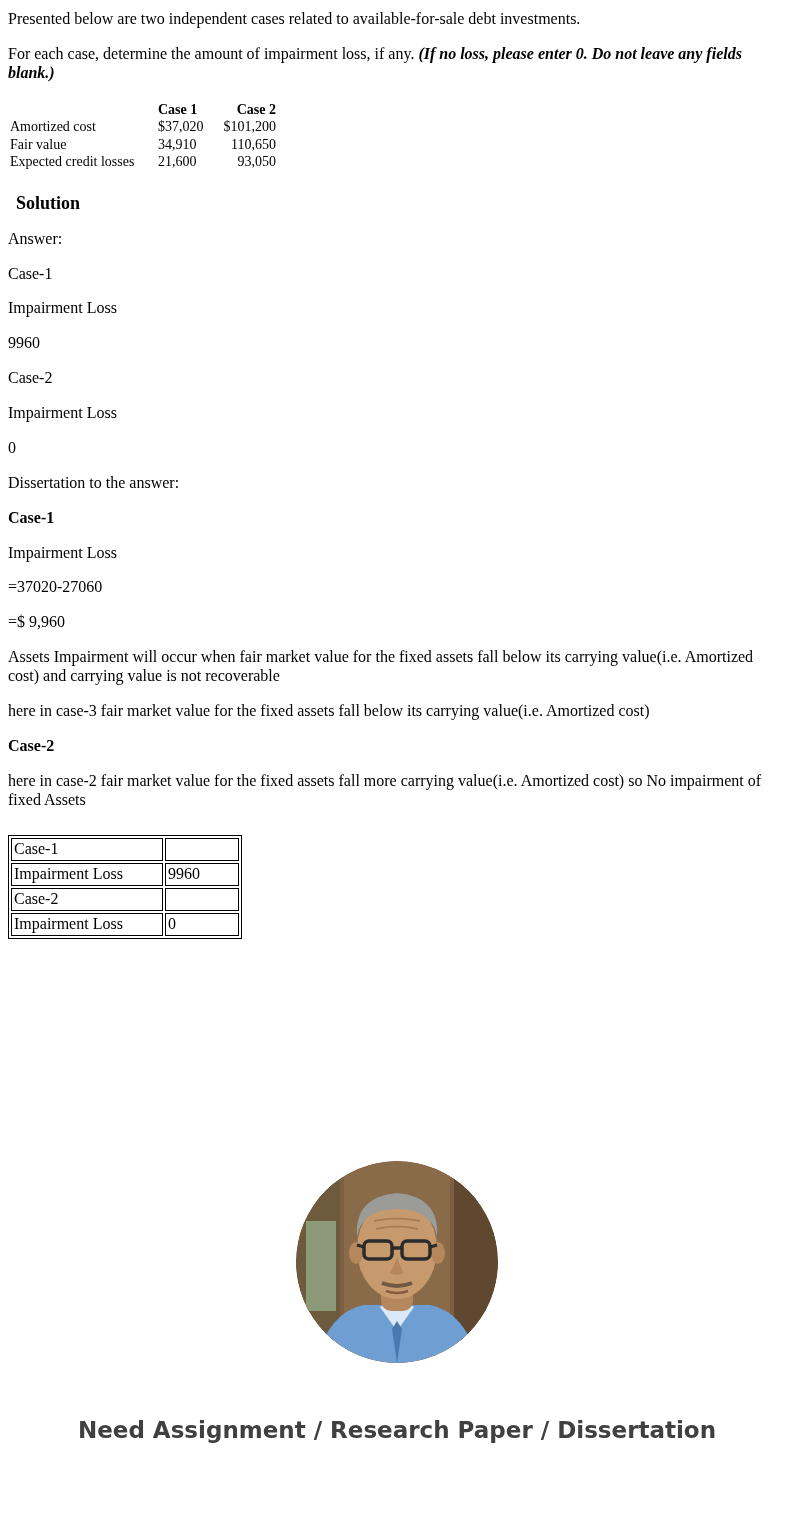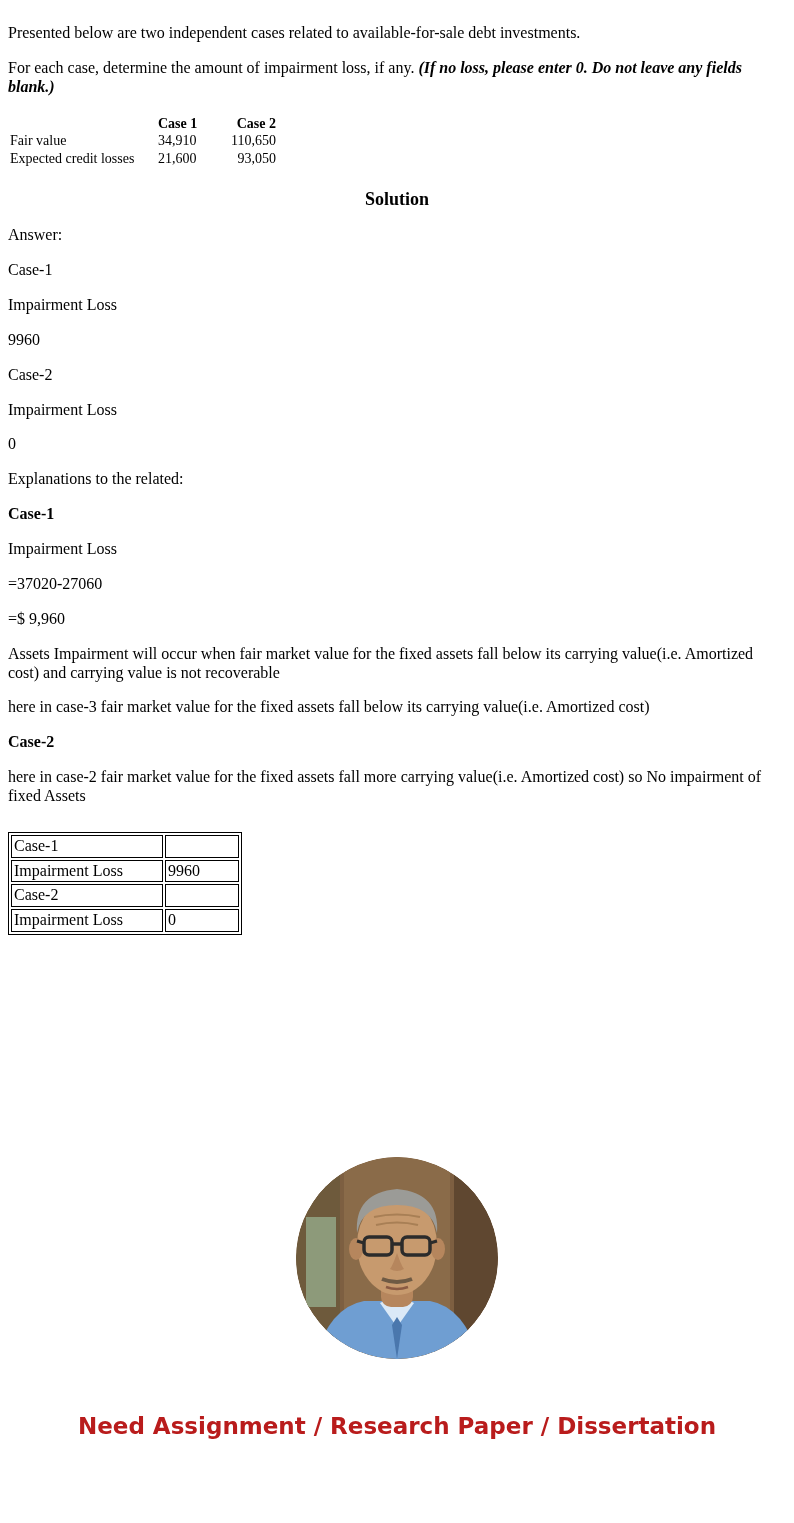--- a/index.html
+++ b/index.html
@@ -10,21 +10,21 @@
   body {
     width: 794px;
     min-height: 1523px;
     box-sizing: border-box;
     padding: 8px;
     font-family: "Liberation Serif", serif;
     font-size: 16px;
     color: #000000;
   }
   p { margin: 16px 0; line-height: 1.18; }
-  .first-para { margin-top: 16px; }
+  .first-para { margin-top: 2px; }
   .bold-italic { font-weight: bold; font-style: italic; }
   b { font-weight: bold; }
 
   
   .cases-table {
     border-collapse: collapse;
     margin-top: 18px;
   }
   .cases-table th, .cases-table td {
     text-align: left;
@@ -34,22 +34,21 @@
     vertical-align: bottom;
   }
   .cases-table th { font-weight: bold; }
   .cases-table .label-col  { width: 144px; }
   .cases-table .case1-col  { width: 52px; }
   .cases-table .case2-col  { width: 62px; text-align: right; }
 
   h3.solution-heading {
     font-size: 18px;
     font-weight: bold;
-    margin: 22px 0 16px 0;
-    text-align: center;
+    margin: 22px 0 16px 8px;
   }
 
   
   .result-table {
     border-collapse: separate;
     border-spacing: 2px;
     border: 1px solid #000;
     margin-top: 26px;
     background: #fff;
   }
@@ -73,36 +72,41 @@
   }
   .avatar-wrap svg { display: block; }
 
   .footer {
     margin-top: 52px;
     text-align: center;
     font-family: "DejaVu Sans", sans-serif;
     font-weight: bold;
     font-size: 23px;
     line-height: 30px;
-    color: #b91c1c;
+    color: #404040;
   }
 </style>
 </head>
 <body>
 
 <p class="first-para">Presented below are two independent cases related to available-for-sale debt investments.</p>
 
 <p><span>For each case, determine the amount of impairment loss, if any. </span><span class="bold-italic">(If no loss, please enter 0. Do not leave any fields blank.)</span></p>
 
 <table class="cases-table">
   <tbody>
       <tr>
     <th class="label-col"></th>
     <th class="case1-col">Case 1</th>
     <th class="case2-col">Case 2</th>
+  </tr>
+  <tr>
+    <td class="label-col">Amortized cost</td>
+    <td class="case1-col">$37,020</td>
+    <td class="case2-col">$101,200</td>
   </tr>
   <tr>
     <td class="label-col">Fair value</td>
     <td class="case1-col">34,910</td>
     <td class="case2-col">110,650</td>
   </tr>
   <tr>
     <td class="label-col">Expected credit losses</td>
     <td class="case1-col">21,600</td>
     <td class="case2-col">93,050</td>
@@ -112,21 +116,21 @@
 
 <h3 class="solution-heading">Solution</h3>
 
 <p>Answer:</p>
 <p>Case-1</p>
 <p>Impairment Loss</p>
 <p>9960</p>
 <p>Case-2</p>
 <p>Impairment Loss</p>
 <p>0</p>
-<p>Explanations to the related:</p>
+<p>Dissertation to the answer:</p>
 
 <p><b>Case-1</b></p>
 <p>Impairment Loss</p>
 <p>=37020-27060</p>
 <p>=$ 9,960</p>
 <p>Assets Impairment will occur when fair market value for the fixed assets fall below its carrying value(i.e. Amortized cost) and carrying value is not recoverable</p>
 <p>here in case-3 fair market value for the fixed assets fall below its carrying value(i.e. Amortized cost)</p>
 <p><b>Case-2</b></p>
 <p>here in case-2 fair market value for the fixed assets fall more carrying value(i.e. Amortized cost) so No impairment of fixed Assets</p>
 

